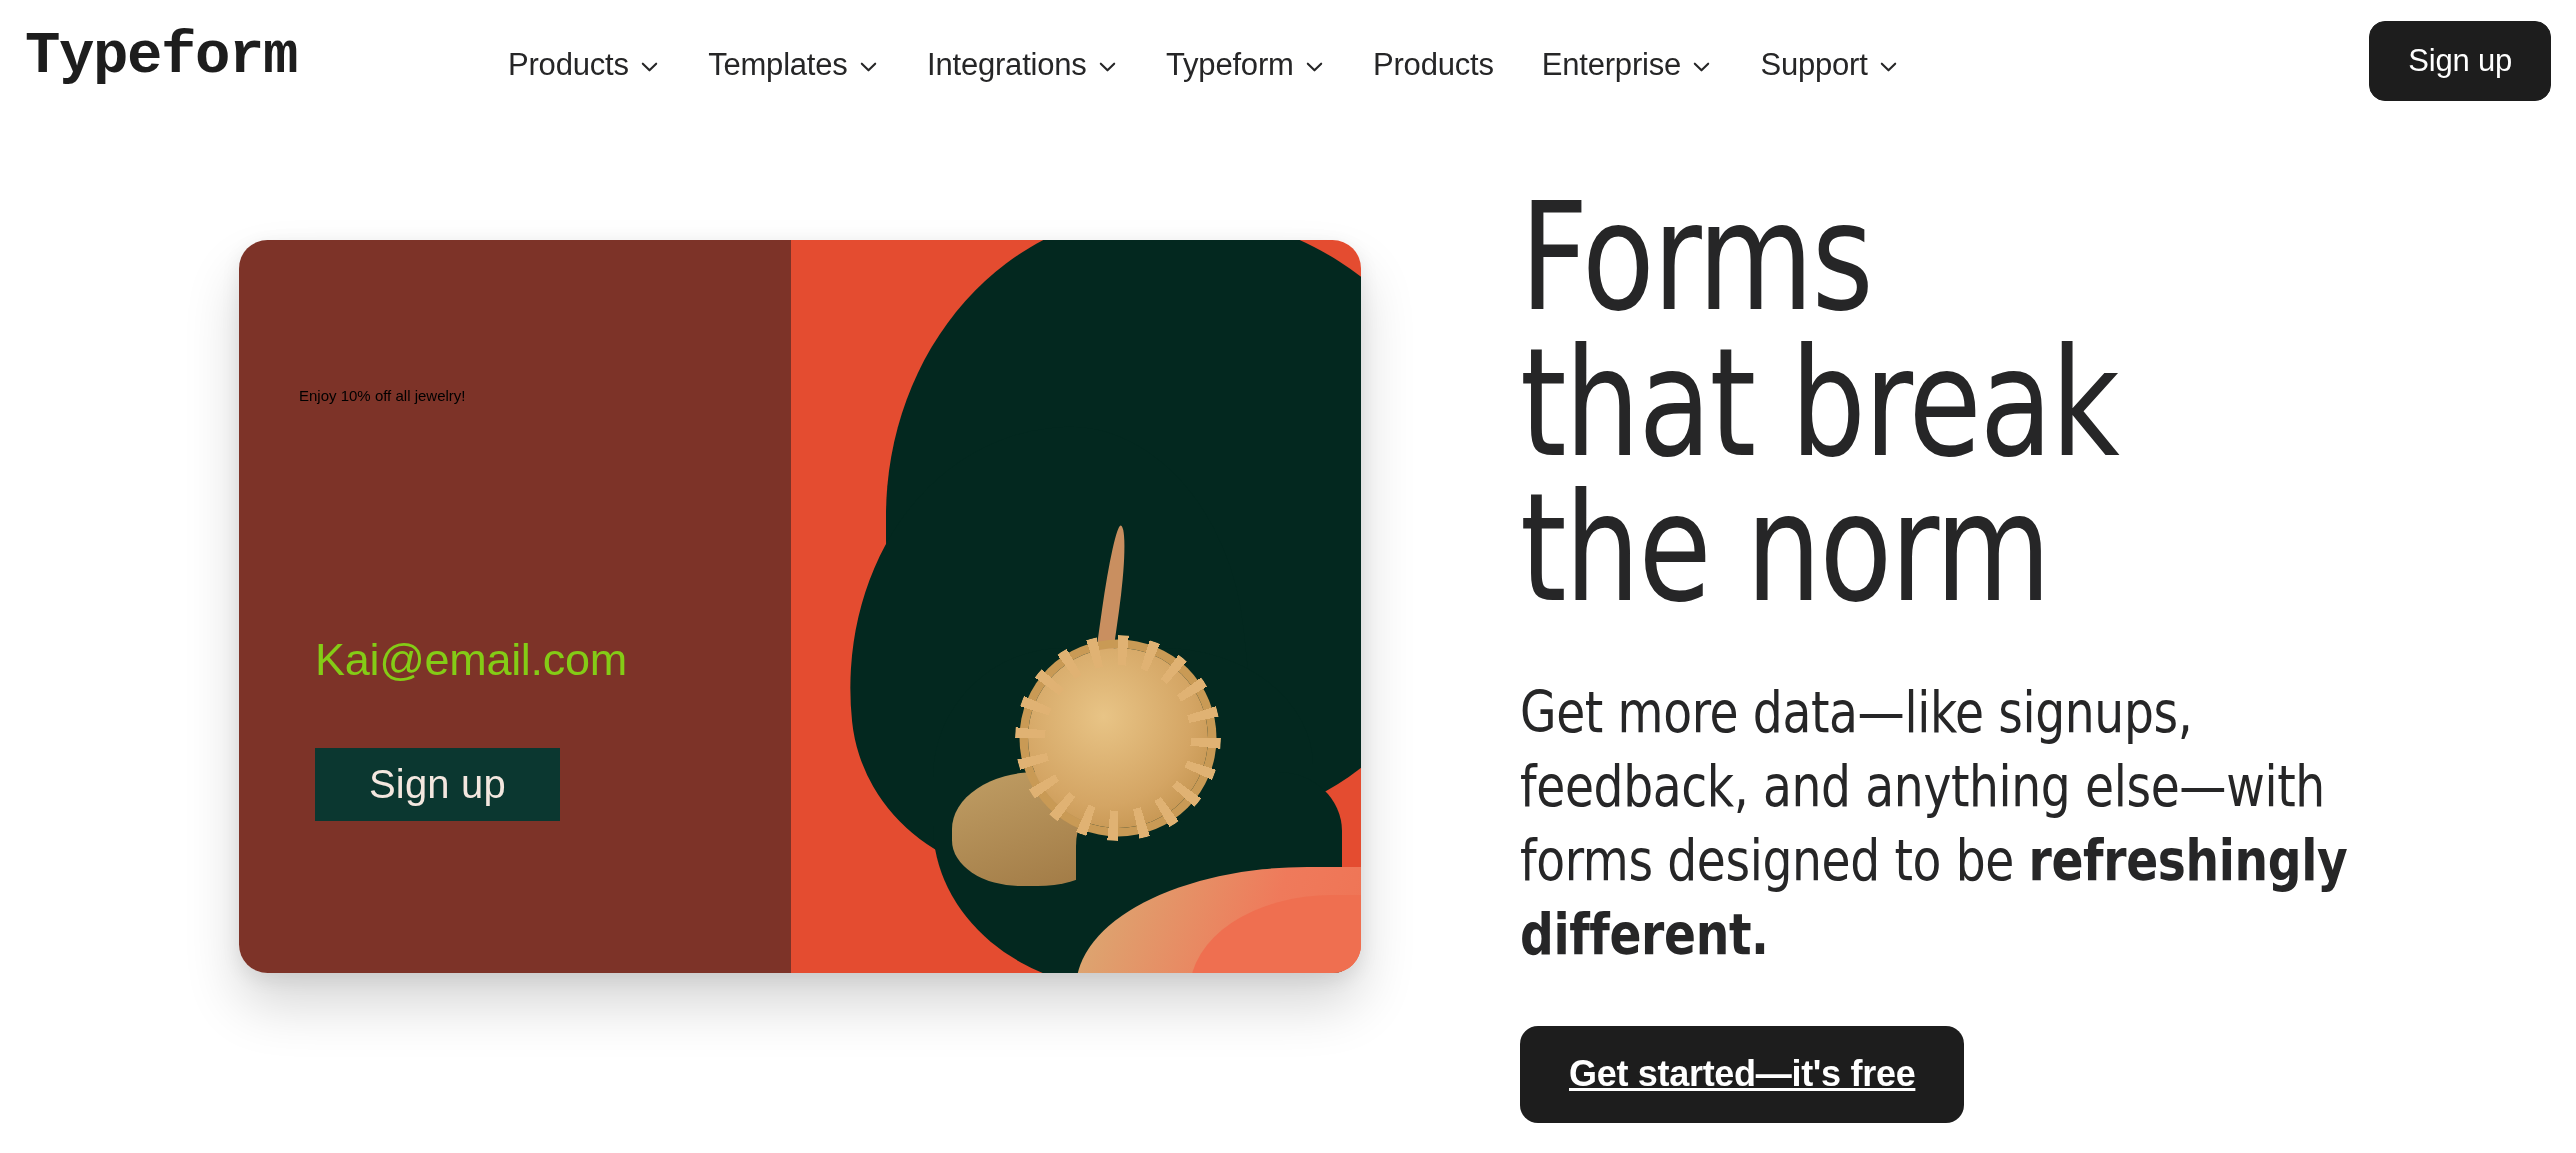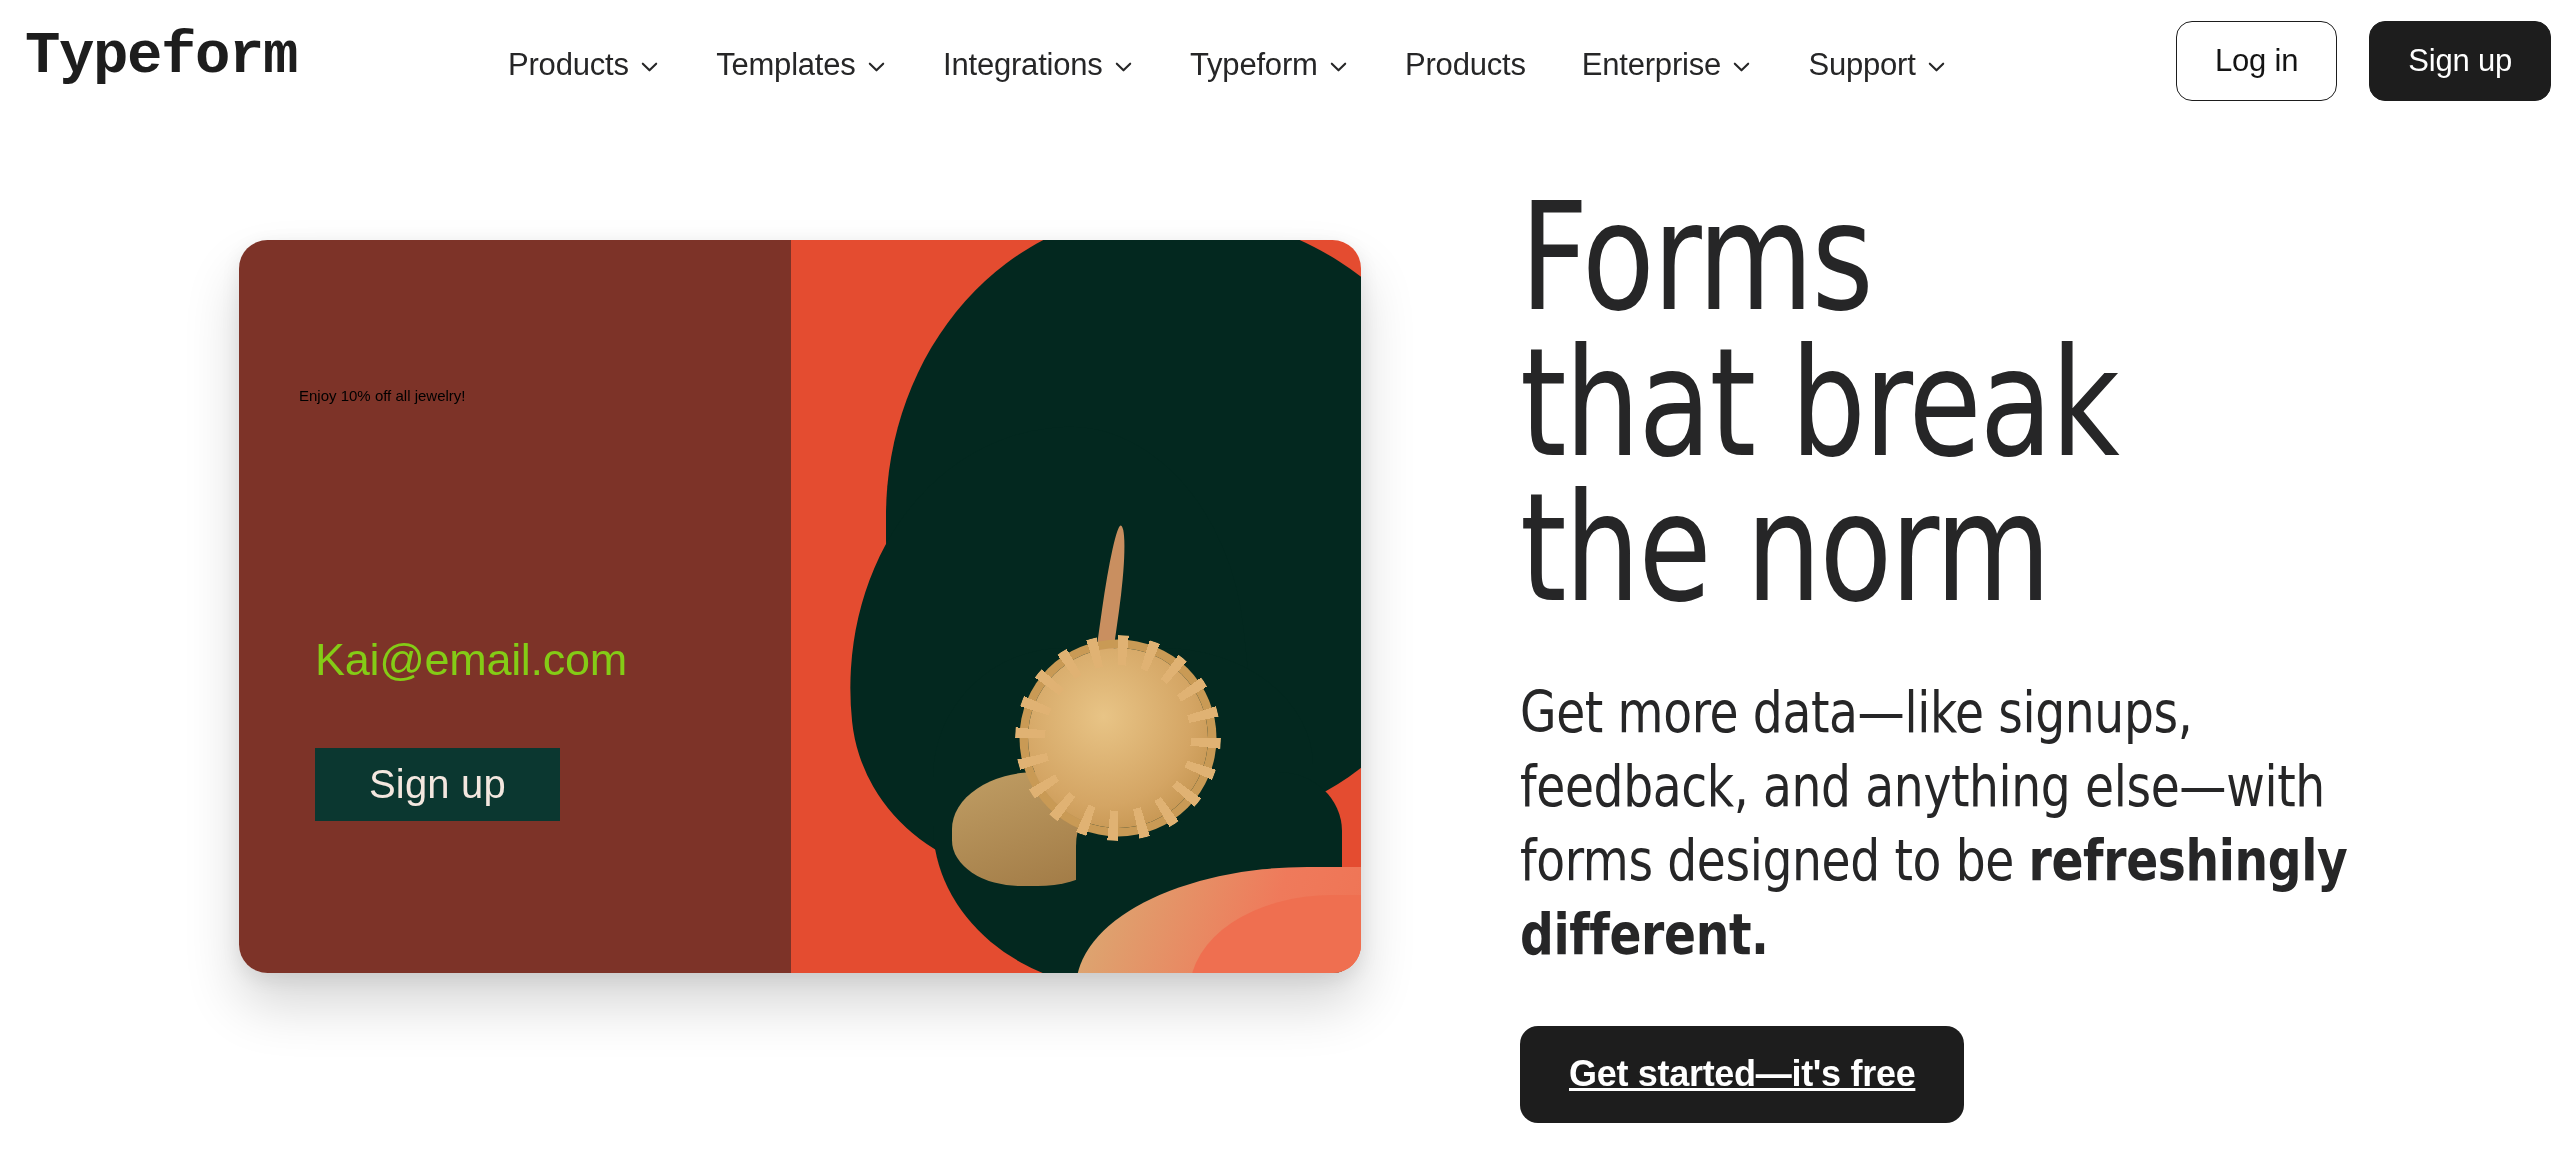--- a/index.html
+++ b/index.html
@@ -34,21 +34,21 @@
     color: #1d1d1d;
     line-height: 1;
   }
 
   .nav {
     position: absolute;
     left: 484px;
     top: 42px;
     display: flex;
     align-items: center;
-    gap: 8px;
+    gap: 0px;
   }
 
   .nav-item {
     display: flex;
     align-items: center;
     gap: 10.4px;
     padding: 5.7px 24px;
     cursor: pointer;
     white-space: nowrap;
   }
@@ -381,21 +381,20 @@
       <span class="chev">
         <svg width="21" height="21" viewBox="0 0 22 22">
             <path d="M4 8 L11 15 L18 8" fill="none" stroke="#262627" stroke-width="2.2" stroke-linecap="round" stroke-linejoin="round"></path>
           </svg>
       </span>
     </div>
 
   </nav>
 
   <div class="auth">
-    <button class="btn-login">Log in</button>
     <button class="btn-signup">Sign up</button>
   </div>
 
 </header>
 
 <main class="hero">
 
   <div class="card-wrap">
 
     <div class="card-left">

